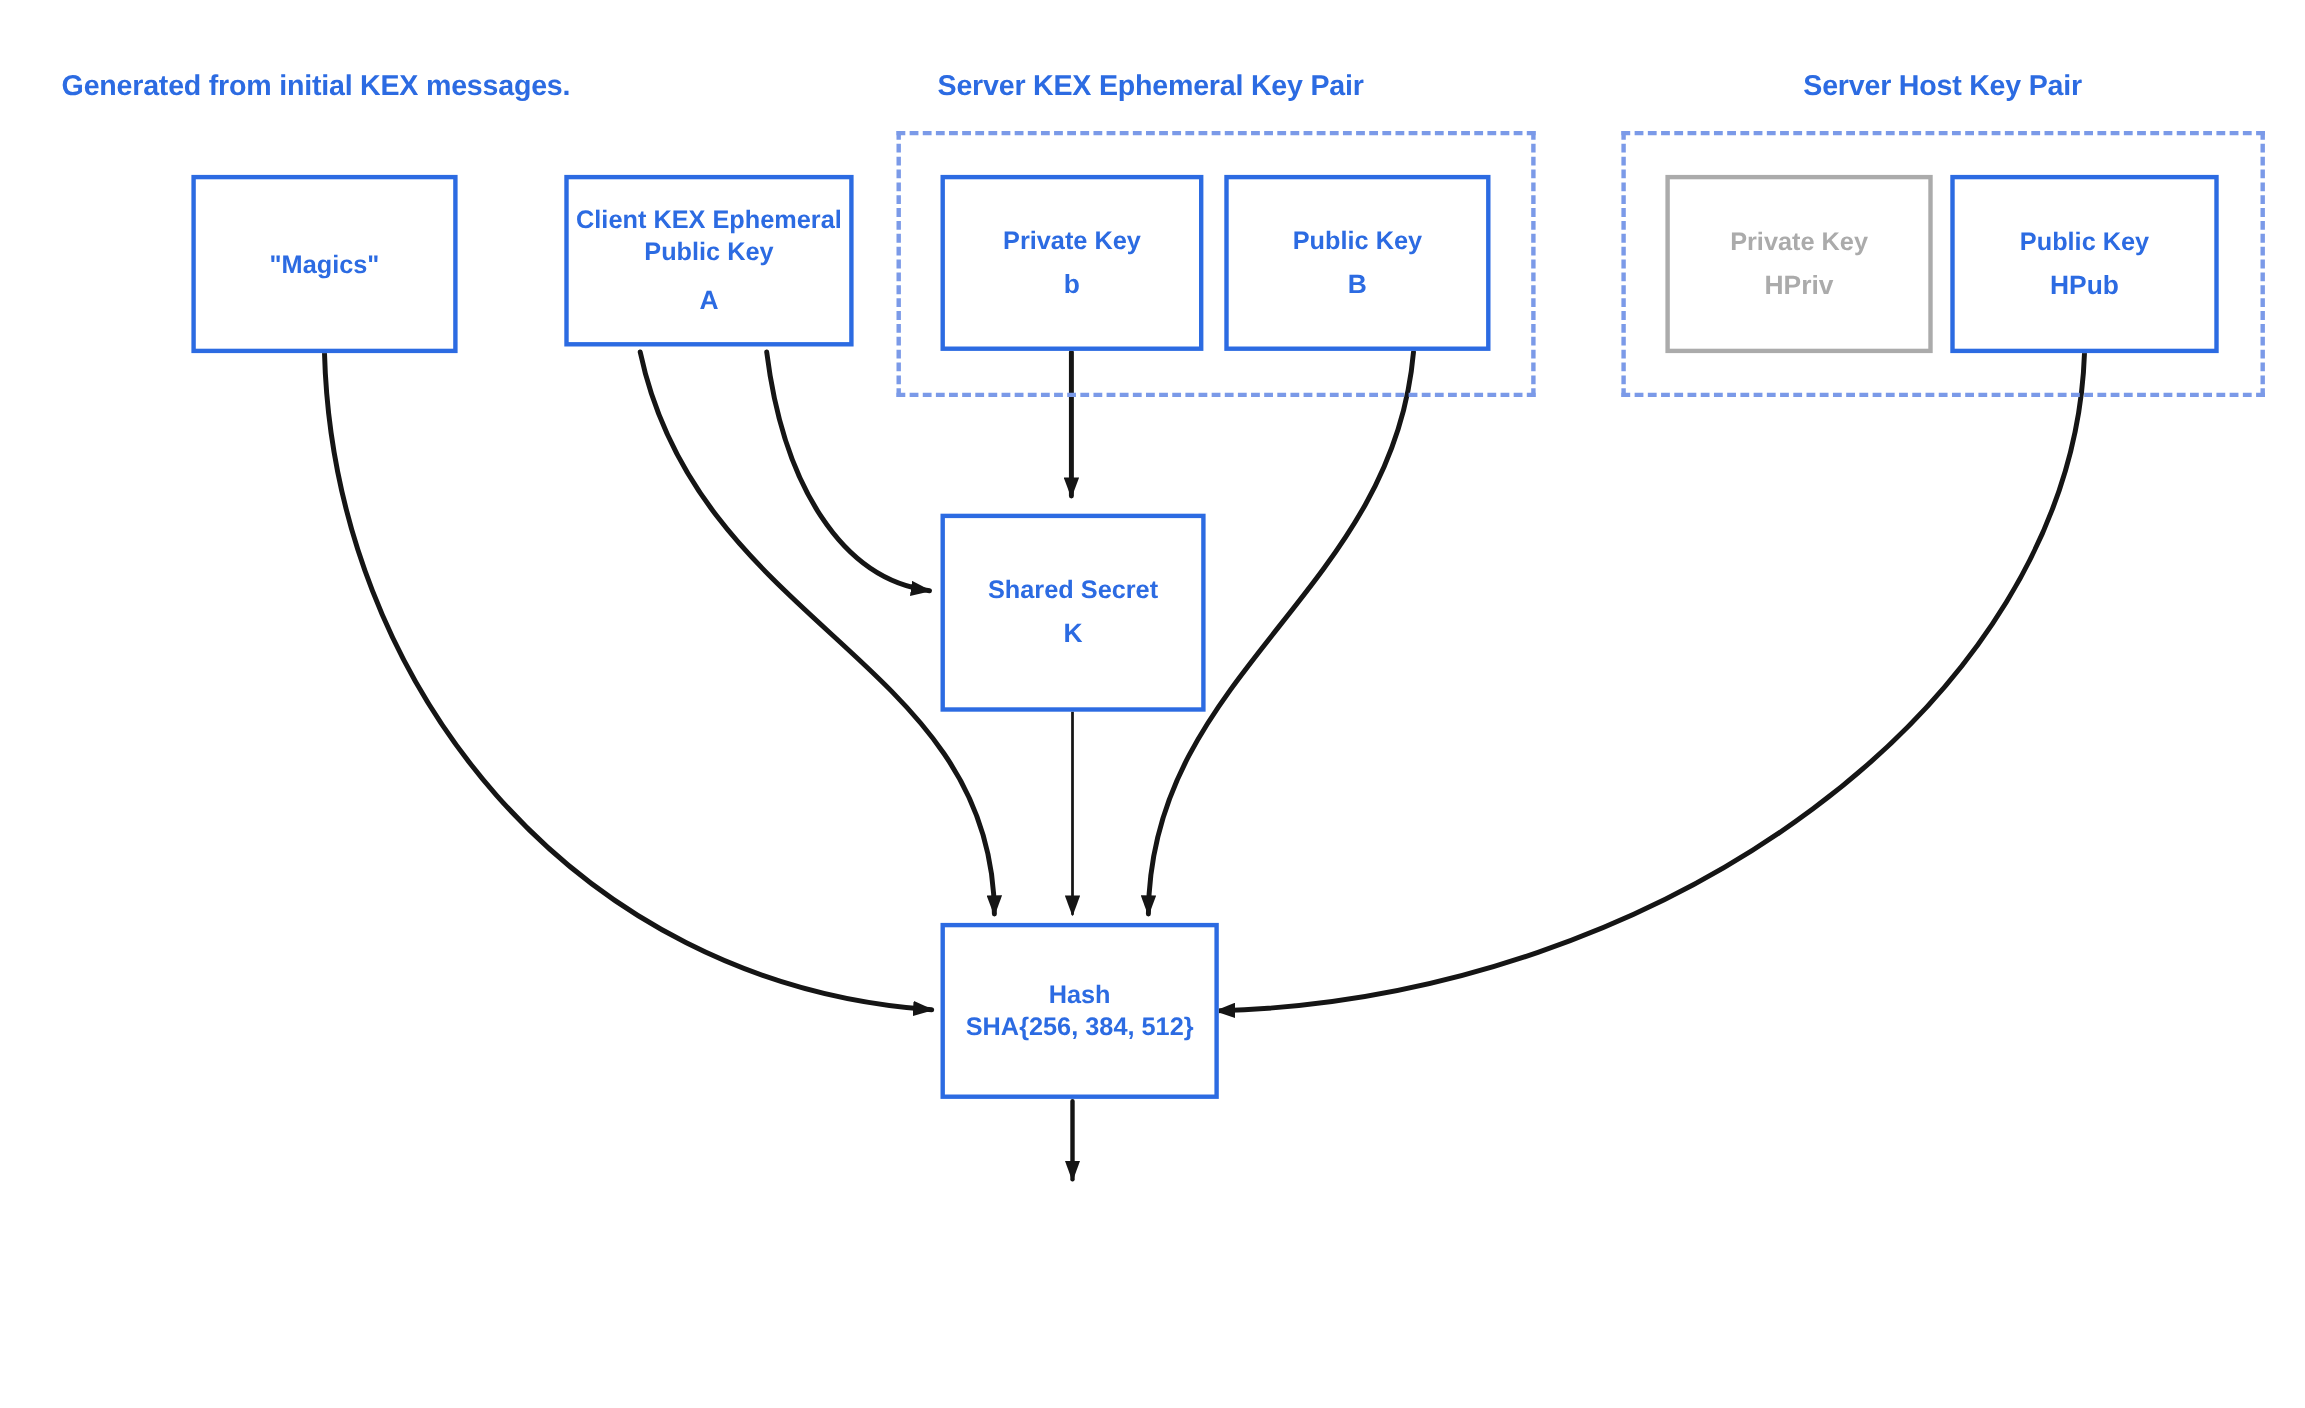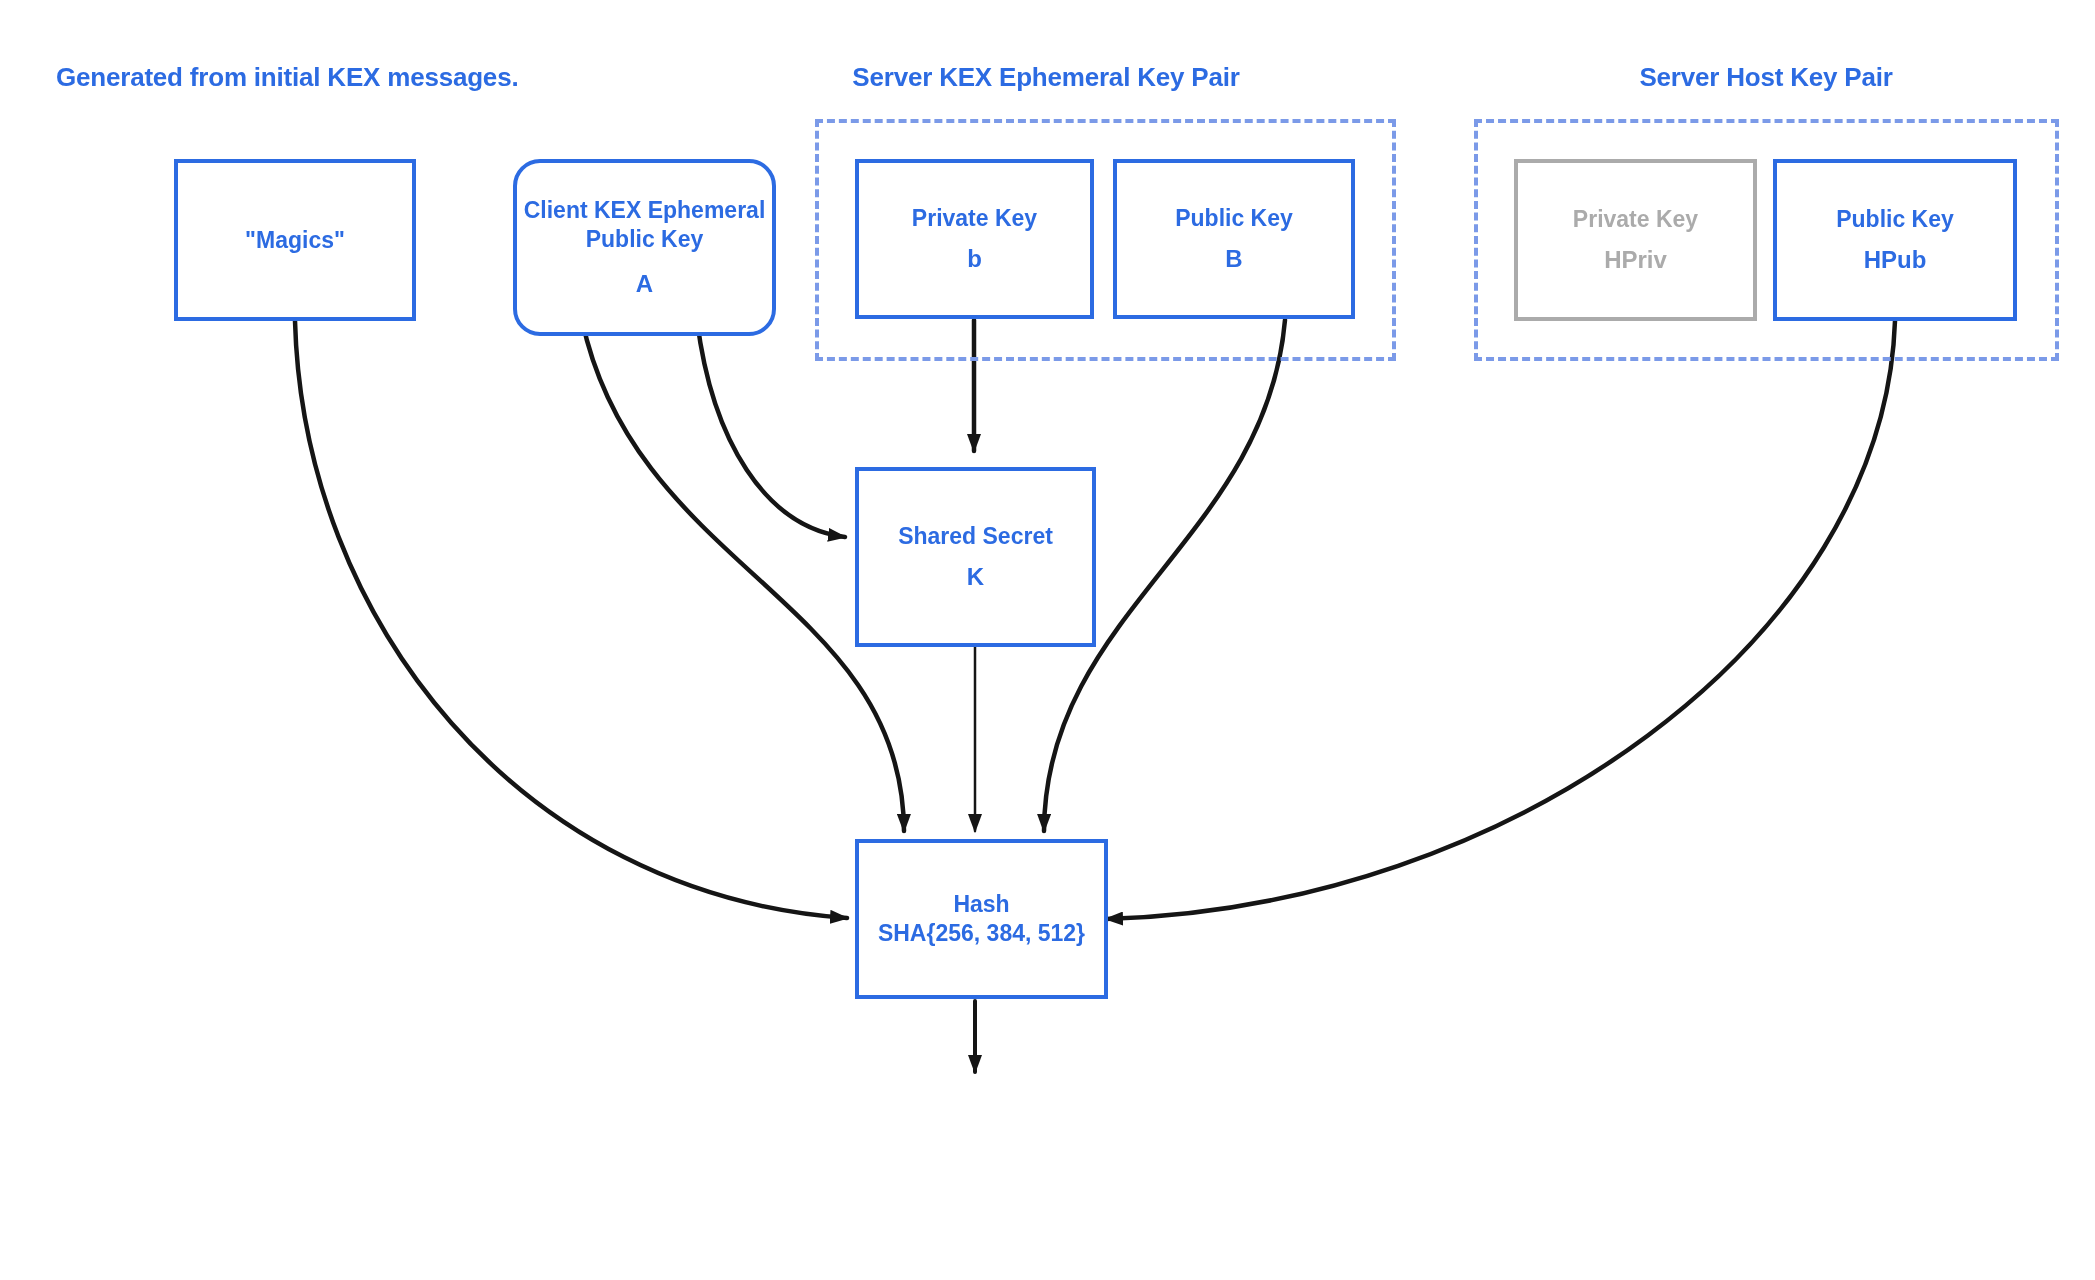--- a/index.html
+++ b/index.html
@@ -66,21 +66,21 @@
 
   <div class="group" style="left:815px;top:119px;width:581px;height:242px;"></div>
   <div class="group" style="left:1474px;top:119px;width:585px;height:242px;"></div>
 
   <div class="node" style="left:174px;top:159px;width:242px;height:162px;">
     <div class="node-lines">
       <span>"Magics"</span>
     </div>
   </div>
 
-  <div class="node" style="left:513px;top:159px;width:263px;height:177px;gap:16px;border-radius:27px;">
+  <div class="node" style="left:513px;top:159px;width:263px;height:156px;gap:16px;">
     <div class="node-lines">
       <span>Client KEX Ephemeral</span>
       <span>Public Key</span>
     </div>
     <div class="node-value">A</div>
   </div>
 
   <div class="node" style="left:855px;top:159px;width:239px;height:160px;">
     <div class="node-lines">
       <span>Private Key</span>

